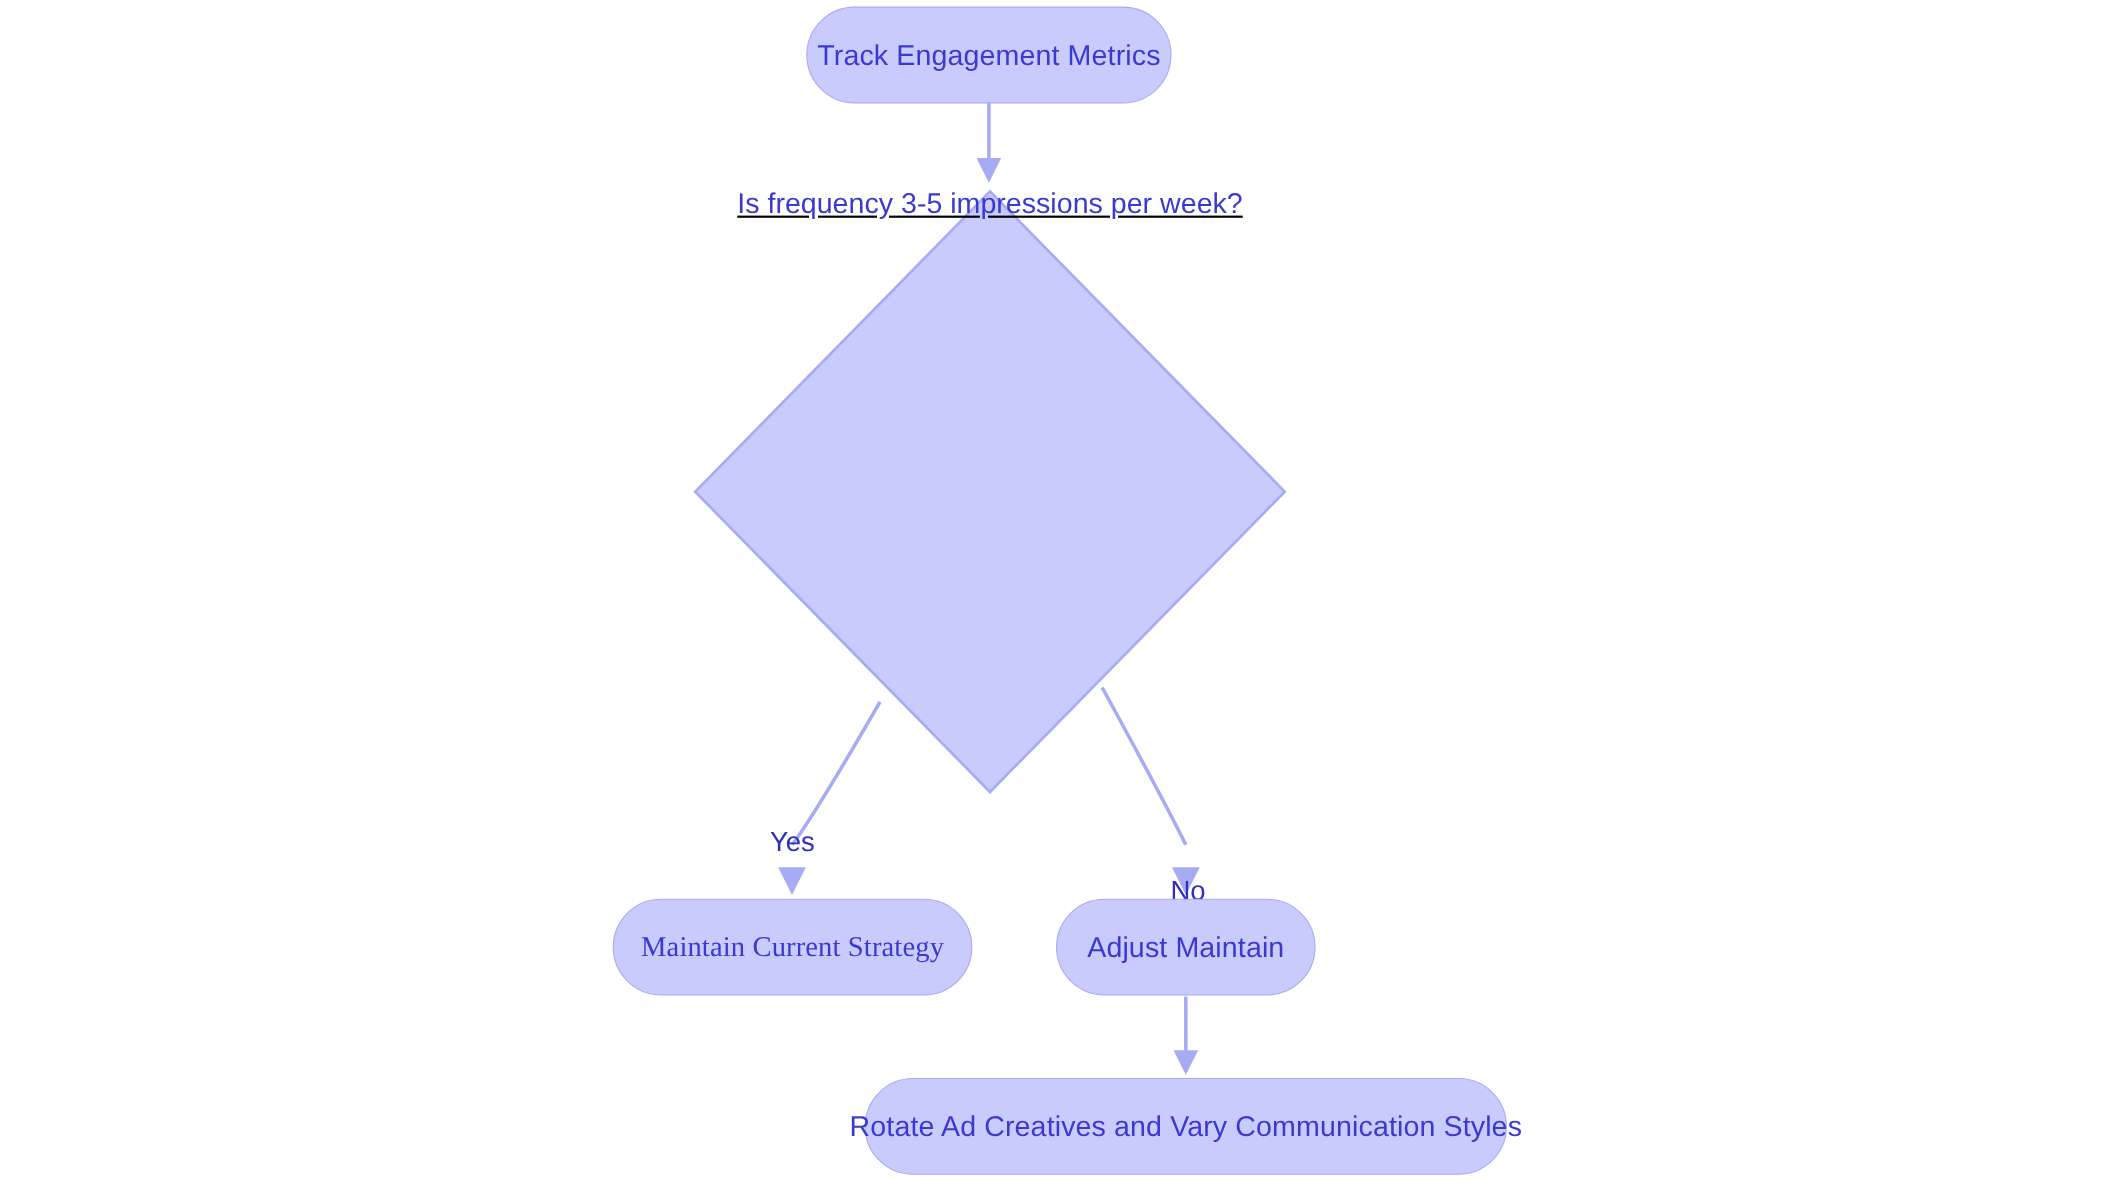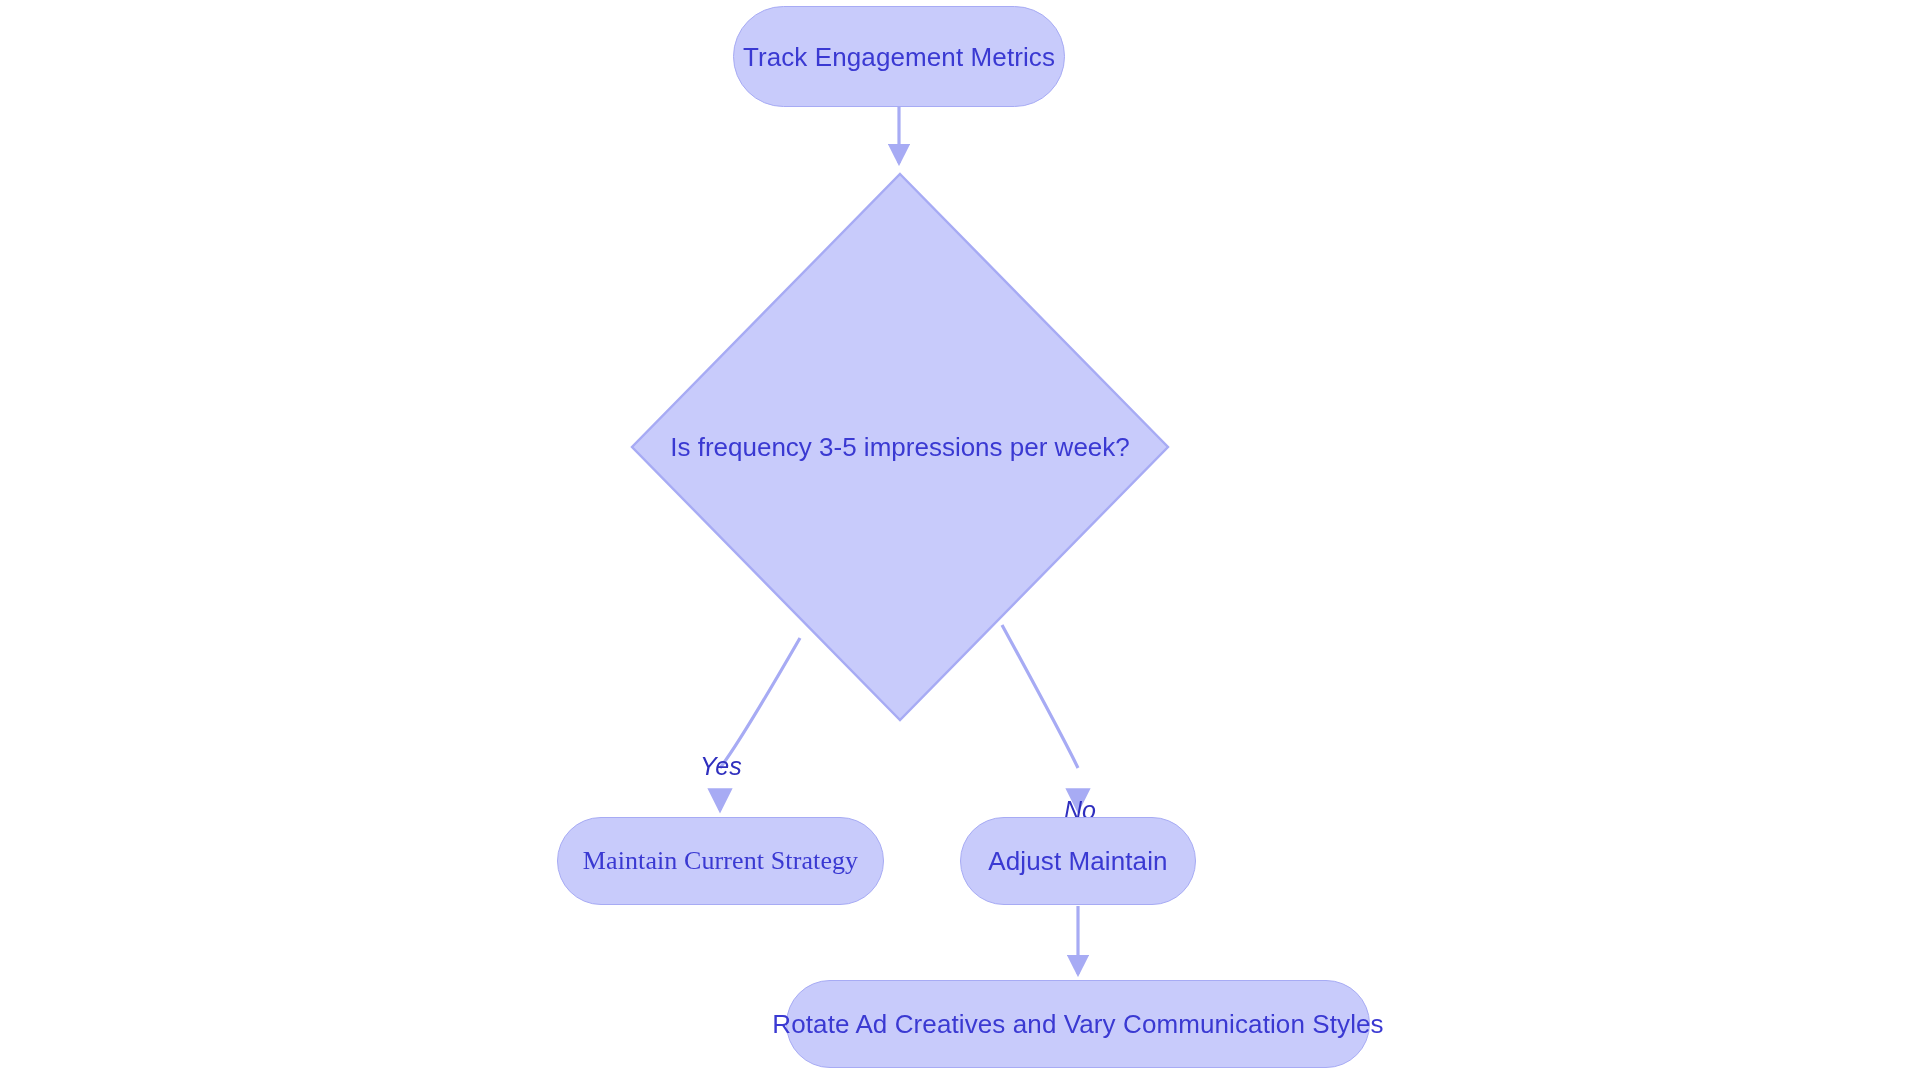--- a/index.html
+++ b/index.html
@@ -44,22 +44,22 @@
   .node-pill {
     border-radius: 999px;
   }
   .node-label {
     display: block;
     line-height: 1;
   }
   .decision-wrap {
     position: absolute;
     display: flex;
-    align-items: center;
     justify-content: center;
+    text-decoration: underline;
   }
   .decision-shape {
     position: absolute;
     left: 0;
     top: 0;
     width: 100%;
     height: 100%;
   }
   .decision-label {
     position: relative;
@@ -68,21 +68,20 @@
     line-height: 1;
     white-space: nowrap;
     z-index: 2;
   }
   .edge-label {
     position: absolute;
     color: #2f2fbe;
     font-size: 25px;
     line-height: 1;
     white-space: nowrap;
-    font-style: italic;
   }
 </style>
 </head>
 <body>
 
 <div id="flowchart-canvas">
 
   <svg id="edge-layer" viewBox="0 0 1920 1083" width="1920" height="1083" xmlns="http://www.w3.org/2000/svg">
     <defs>
       <marker id="arrowhead" viewBox="0 0 10 10" refX="8.6" refY="5" markerWidth="7" markerHeight="7" orient="auto-start-reverse">
@@ -102,21 +101,21 @@
     <g>
       <path d="M 1002 625 Q 1062 735 1078 768" fill="none" stroke="#a7abf4" stroke-width="3.2"></path>
       <path d="M 1078 790 L 1078 810" fill="none" stroke="#a7abf4" stroke-width="3.6" marker-end="url(#arrowhead)"></path>
     </g>
 
     <g>
       <path d="M 1078 906 L 1078 974" fill="none" stroke="#a7abf4" stroke-width="3.2" marker-end="url(#arrowhead)"></path>
     </g>
   </svg>
 
-  <div class="node node-pill" style="left:733px; top:6px; width:332px; height:101px;">
+  <div class="node node-pill" style="left:733px; top:6px; width:332px; height:88px;">
     <span class="node-label">Track Engagement Metrics</span>
   </div>
 
   <div class="decision-wrap" style="left:630px; top:172px; width:540px; height:550px;">
     <svg class="decision-shape" viewBox="0 0 540 550" preserveAspectRatio="none" xmlns="http://www.w3.org/2000/svg">
       <polygon points="270,2 538,275 270,548 2,275" fill="#c8cbfb" stroke="#a7abf4" stroke-width="2.4"></polygon>
     </svg>
     <span class="decision-label">Is frequency 3-5 impressions per week?</span>
   </div>
 

